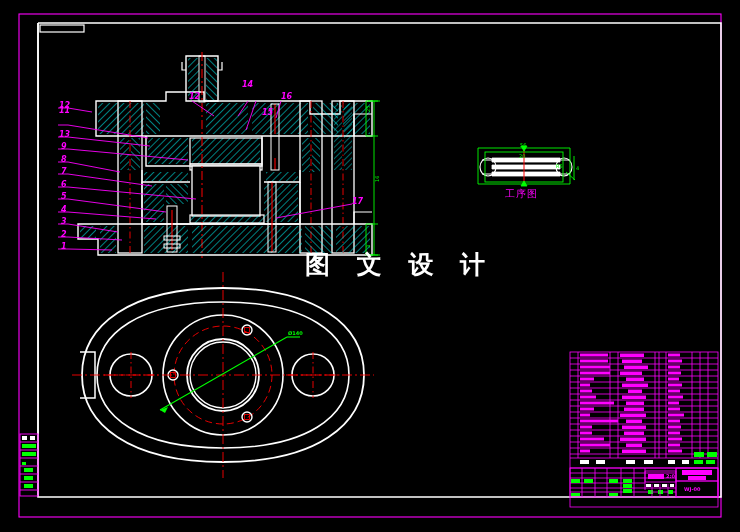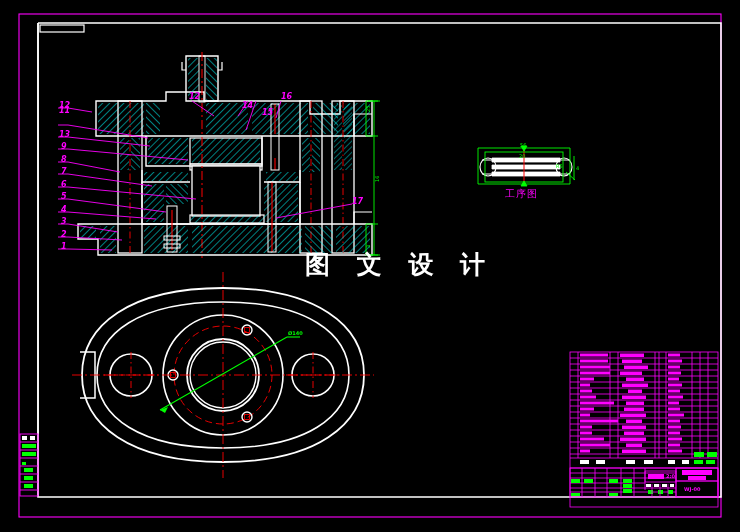--- a/index.html
+++ b/index.html
@@ -439,21 +439,21 @@
   <div class="bal" style="left:61px;top:155px;">8</div>
   <div class="bal" style="left:61px;top:167px;">7</div>
   <div class="bal" style="left:61px;top:180px;">6</div>
   <div class="bal" style="left:61px;top:192px;">5</div>
   <div class="bal" style="left:61px;top:205px;">4</div>
   <div class="bal" style="left:61px;top:217px;">3</div>
   <div class="bal" style="left:61px;top:230px;">2</div>
   <div class="bal" style="left:61px;top:242px;">1</div>
 
   <div class="bal" style="left:189px;top:92px;">12</div>
-  <div class="bal" style="left:242px;top:101px;">14</div>
+  <div class="bal" style="left:242px;top:80px;">14</div>
   <div class="bal" style="left:262px;top:108px;">15</div>
   <div class="bal" style="left:281px;top:92px;">16</div>
 
   <div class="bal" style="left:352px;top:197px;">17</div>
 
 
   <div class="dimg" style="left:288px;top:330px;font-weight:bold;">Ø140</div>
 
   <div class="dimg" style="left:365px;top:112px;transform:rotate(-90deg);transform-origin:left top;">25</div>
   <div class="dimg" style="left:374px;top:182px;transform:rotate(-90deg);transform-origin:left top;">16</div>

